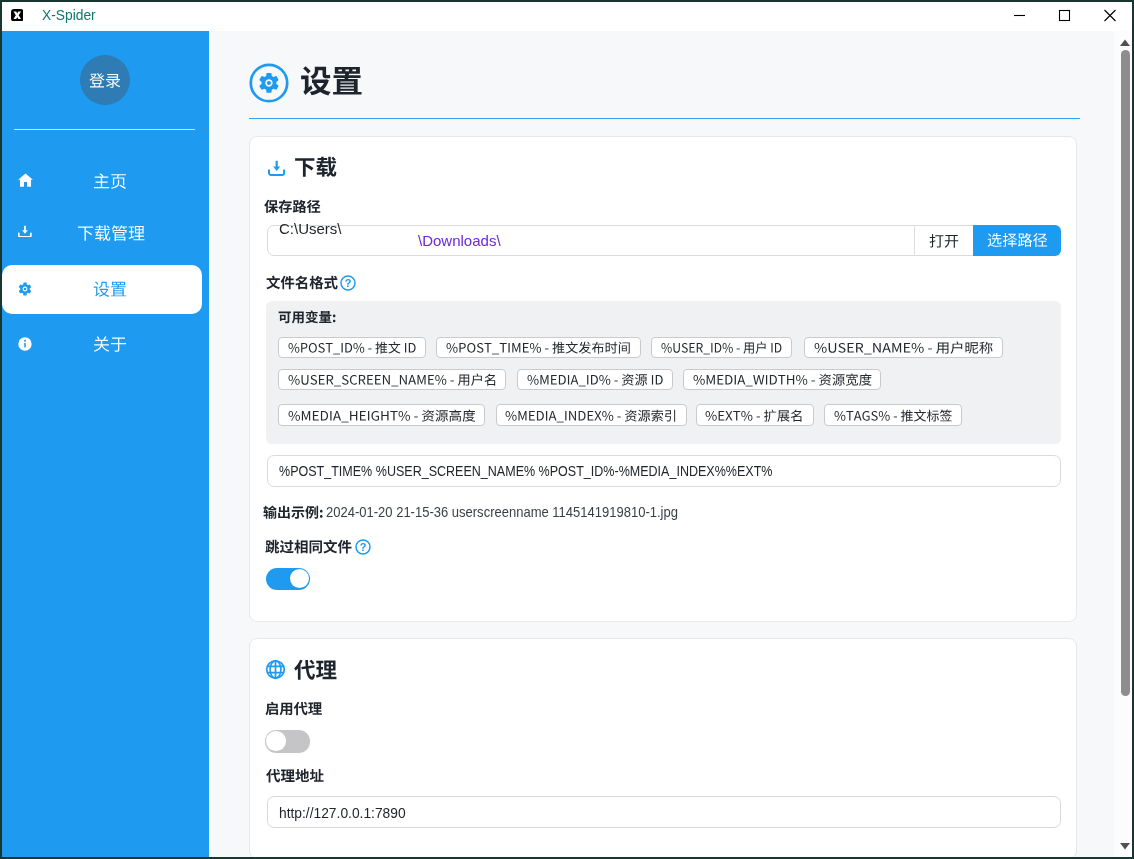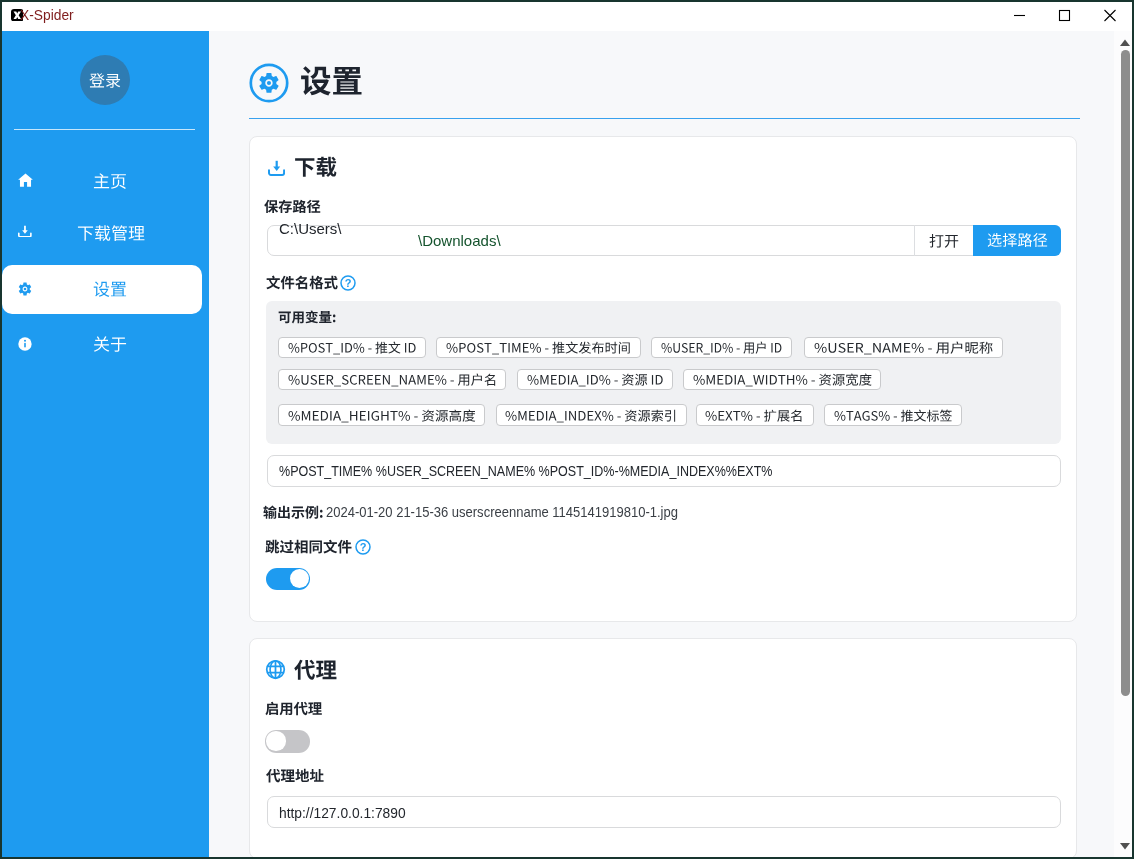--- a/index.html
+++ b/index.html
@@ -103,21 +103,21 @@
 <div id="app">
 <div style="position:absolute;left:0px;top:0px;width:1134px;height:1.6px;background:#18352f;z-index:50"></div>
 <div style="position:absolute;left:0px;top:857px;width:1134px;height:2px;background:#18352f;z-index:50"></div>
 <div style="position:absolute;left:0px;top:0px;width:1.5px;height:859px;background:#18352f;z-index:50"></div>
 <div style="position:absolute;left:1132px;top:0px;width:2px;height:859px;background:#18352f;z-index:50"></div>
 <div style="position:absolute;left:1.5px;top:2px;width:1130.5px;height:29px;background:#fff"></div>
 <svg style="position:absolute;left:10.8px;top:8.5px" width="12.5" height="12.5" viewBox="0 0 13 13">
 <rect x="0" y="0" width="13" height="13" rx="3.2" fill="#000"></rect>
 <path d="M2.6 2.6 L5.5 2.6 L6.5 4.6 L7.5 2.6 L10.4 2.6 L8 6.5 L10.4 10.4 L7.5 10.4 L6.5 8.4 L5.5 10.4 L2.6 10.4 L5 6.5 Z" fill="#fff"></path>
 </svg>
-<div style="position:absolute;left:20px;top:6.1px;font:400 13.8px 'Liberation Sans',sans-serif;color:#7f1d1d;white-space:pre;line-height:19.3px;">X-Spider</div>
+<div style="position:absolute;left:42px;top:6.1px;font:400 13.8px 'Liberation Sans',sans-serif;color:#0f766e;white-space:pre;line-height:19.3px;">X-Spider</div>
 <svg style="position:absolute;left:1008px;top:5px" width="120" height="22" viewBox="0 0 120 22">
 <line x1="6" y1="10.5" x2="17" y2="10.5" stroke="#000" stroke-width="1.1"></line>
 <rect x="51.5" y="5.5" width="10" height="10" fill="none" stroke="#000" stroke-width="1.1"></rect>
 <path d="M96.5 5 L107.5 16 M107.5 5 L96.5 16" stroke="#000" stroke-width="1.1"></path>
 </svg>
 <div style="position:absolute;left:1.5px;top:31px;width:207.5px;height:826.5px;background:#1e9bf0"></div>
 <div style="position:absolute;left:80px;top:55px;width:50px;height:50px;border-radius:50%;background:#2e7cb3"></div>
 <svg style="position:absolute;left:89.0px;top:70.6px;overflow:visible" width="32.0" height="20.8">
       <g transform="translate(0,15.5) scale(0.01600,-0.01600)" fill="#fff">
         <use href="#g0" x="0"></use>
@@ -200,21 +200,21 @@
       <g transform="translate(0,13.8) scale(0.01420,-0.01420)" fill="#1f242d">
         <use href="#g16" x="0"></use>
         <use href="#g17" x="1000"></use>
         <use href="#g18" x="2000"></use>
         <use href="#g19" x="3000"></use>
       </g>
     </svg>
 <div style="position:absolute;left:266.5px;top:224.5px;width:794.5px;height:31.5px;background:#fff;border:1px solid #d9dadc;border-radius:7px;box-sizing:border-box"></div>
 <div style="position:absolute;left:914px;top:225px;width:1px;height:30.5px;background:#dcdee1"></div>
 <div style="position:absolute;left:279.0px;top:218px;font:400 15.0px 'Liberation Sans',sans-serif;color:#22262c;white-space:pre;line-height:21.0px;">C:\Users\</div>
-<div style="position:absolute;left:418.0px;top:230.0px;font:400 15.0px 'Liberation Sans',sans-serif;color:#14532d;white-space:pre;line-height:21.0px;">\Downloads\</div>
+<div style="position:absolute;left:418.0px;top:230.0px;font:400 15.0px 'Liberation Sans',sans-serif;color:#6d28d9;white-space:pre;line-height:21.0px;">\Downloads\</div>
 <svg style="position:absolute;left:928.5px;top:231.5px;overflow:visible" width="30.0" height="19.5">
       <g transform="translate(0,14.5) scale(0.01500,-0.01500)" fill="#22262c">
         <use href="#g20" x="0"></use>
         <use href="#g21" x="1000"></use>
       </g>
     </svg>
 <div style="position:absolute;left:972.5px;top:224.5px;width:88.5px;height:31.5px;background:#1e9bf0;border-radius:0 6px 6px 0"></div>
 <svg style="position:absolute;left:986.6px;top:231.3px;overflow:visible" width="60.8" height="19.8">
       <g transform="translate(0,14.7) scale(0.01520,-0.01520)" fill="#fff">
         <use href="#g22" x="0"></use>

